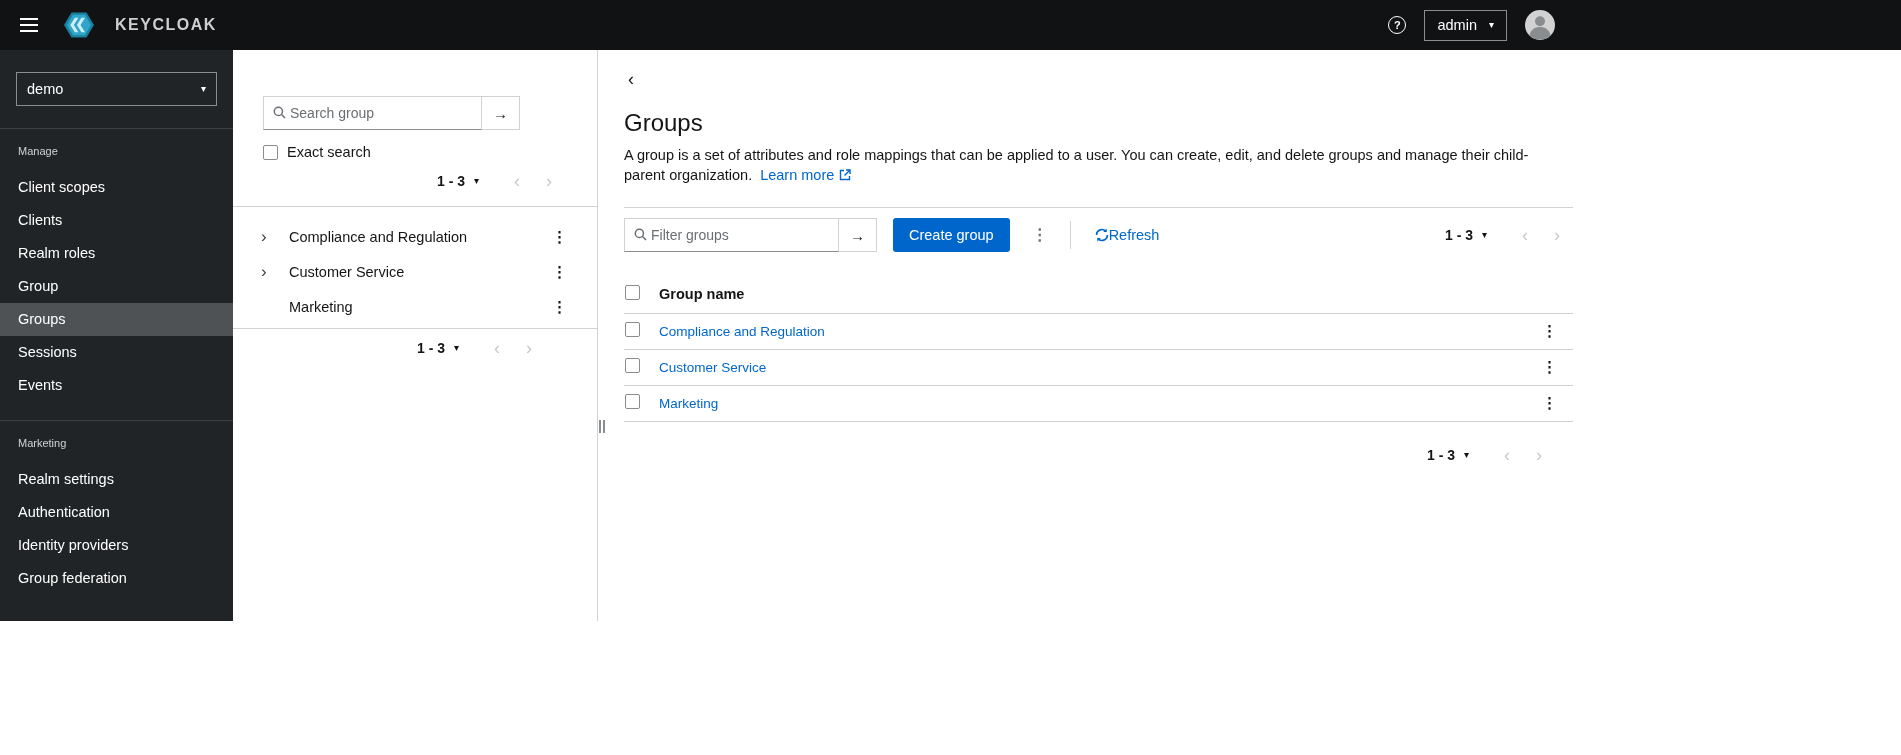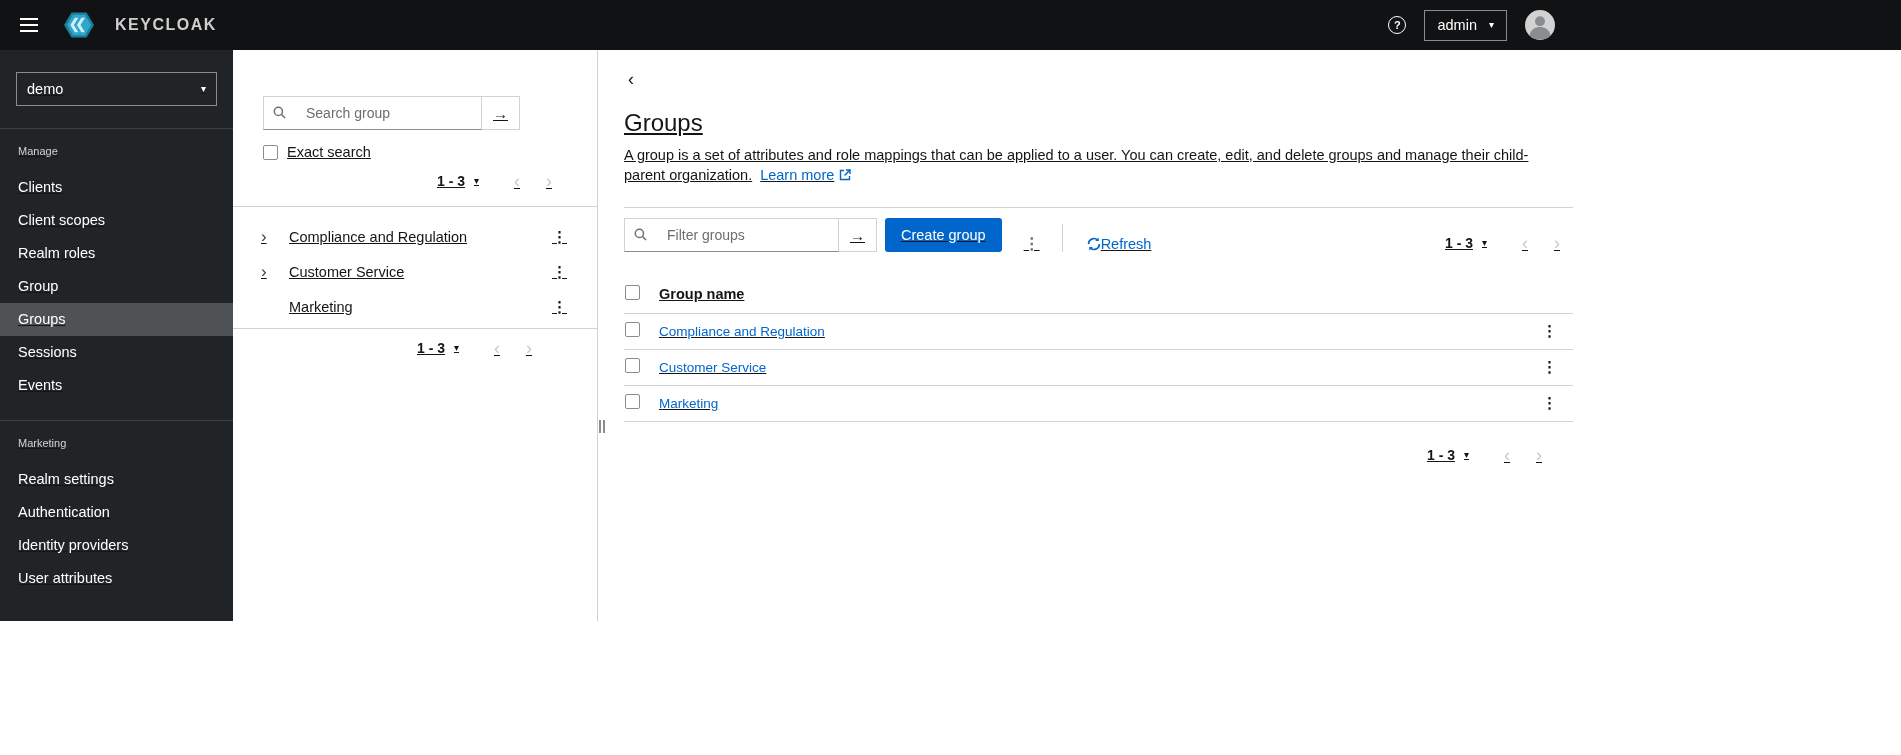--- a/index.html
+++ b/index.html
@@ -28,21 +28,21 @@
   }
   .user-menu {
     height:31px; border:1px solid #8a8d90; display:flex; align-items:center;
     padding:0 12px; gap:12px; color:#fff; font-size:14.5px; background:transparent;
   }
   .caret { font-size:10px; line-height:1; }
   .user-menu .caret { color:#fff; }
   .avatar-btn { background:none; border:none; padding:0; line-height:0; }
 
   
-  .app-body { display:flex; height:571px;text-decoration:underline; }
+  .app-body { display:flex; height:571px; }
 
   
   .sidebar { width:233px; flex:0 0 233px; background:#212427; }
   .realm-box {
     margin:22px 16px 0; height:34px; border:1px solid #8a8d90;
     display:flex; align-items:center; justify-content:space-between;
     padding:0 10px; color:#fff; font-size:14.5px;
   }
   .realm-box .caret { color:#fff; }
   .side-divider { border-top:1px solid #3c3f42; margin-top:22px; }
@@ -52,21 +52,21 @@
   .nav-item.active { background:#4f5255; }
 
   
   .tree-panel { width:365px; flex:0 0 365px; background:#fff; border-right:1px solid #d2d2d2; padding-top:46px; }
   .search-group { display:flex; height:34px; }
   .tree-panel .search-group { margin:0 30px; width:257px; }
   .search-wrap { position:relative; flex:1; }
   .search-wrap svg { position:absolute; left:10px; top:10px; }
   .search-input {
     width:100%; height:34px; border:1px solid #d2d2d2; border-bottom-color:#8a8d90;
-    padding:0 8px 0 42px; font-size:14px; font-family:inherit; outline:none;
+    padding:0 8px 0 26px; font-size:14px; font-family:inherit; outline:none;
   }
   .search-input::placeholder { color:#6a6e73; }
   .search-go {
     width:38px; height:34px; background:#fff; border:1px solid #d2d2d2; border-left:none;
     font-size:15px; color:#151515; display:flex; align-items:center; justify-content:center;
   }
   .exact-row { margin:14px 30px 0; display:flex; align-items:center; gap:9px; font-size:14.5px; }
   .cb {
     appearance:none; -webkit-appearance:none; width:15px; height:15px; margin:0;
     border:1px solid #8a8d90; border-radius:2px; background:#fff;
@@ -94,24 +94,24 @@
 
   
   .main { width:965px; flex:0 0 965px; padding:20px 0 0 16px; }
   .back-btn { background:none; border:none; font-size:18px; color:#151515; padding:0 4px; line-height:1; }
   .page-title { font-size:24px; font-weight:400; margin:20px 0 8px; }
   .page-desc { font-size:14.5px; line-height:20px; width:912px; margin:0; }
   .learn-more { color:#0066cc; text-decoration:none; font-size:14.5px; margin-left:8px; white-space:nowrap; }
   .learn-more svg { margin-left:5px; vertical-align:-1px; }
   .main-div { border-top:1px solid #d2d2d2; margin-top:22px; }
 
-  .toolbar { display:flex; align-items:flex-end; padding:10px 0; }
+  .toolbar { display:flex; align-items:center; padding:10px 0; }
   .toolbar .search-group { width:253px; }
   .primary-btn {
-    margin-left:8px; height:34px; padding:0 16px; background:#0066cc; color:#fff;
+    margin-left:16px; height:34px; padding:0 16px; background:#0066cc; color:#fff;
     border:none; border-radius:3px; font-size:14.5px; font-family:inherit;
   }
   .toolbar .kebab { margin:0 18px; color:#6a6e73; font-size:16px; }
   .vline { width:1px; height:28px; background:#d2d2d2; margin-right:24px; }
   .refresh-btn { background:none; border:none; color:#0066cc; font-size:14.5px; display:flex; align-items:center; padding:0; }
   .toolbar .pager { margin-left:auto; }
 
   table.groups { width:100%; border-collapse:collapse; margin-top:14px; font-size:14px; }
   table.groups th { border-bottom:1px solid #d2d2d2; height:37px; text-align:left; font-size:14.5px; font-weight:700; }
   table.groups td { border-bottom:1px solid #d2d2d2; height:36px; }
@@ -162,33 +162,33 @@
 
 <div class="app-body">
 
   <nav class="sidebar" data-interactable="false">
     <div class="realm-box" data-interactable="true">
       <span data-interactable="false">demo</span>
       <span class="caret" data-interactable="false">▾</span>
     </div>
     <div class="side-divider" data-interactable="false"></div>
     <div class="section-label" data-interactable="false">Manage</div>
+    <div class="nav-item" data-interactable="true">Client scopes</div>
     <div class="nav-item" data-interactable="true">Clients</div>
-    <div class="nav-item" data-interactable="true">Client scopes</div>
     <div class="nav-item" data-interactable="true">Realm roles</div>
     <div class="nav-item" data-interactable="true">Group</div>
     <div class="nav-item active" data-interactable="true">Groups</div>
     <div class="nav-item" data-interactable="true">Sessions</div>
     <div class="nav-item" data-interactable="true">Events</div>
     <div class="side-divider2" data-interactable="false"></div>
     <div class="section-label" data-interactable="false">Marketing</div>
     <div class="nav-item" data-interactable="true">Realm settings</div>
     <div class="nav-item" data-interactable="true">Authentication</div>
     <div class="nav-item" data-interactable="true">Identity providers</div>
-    <div class="nav-item" data-interactable="true">User attributes</div>
+    <div class="nav-item" data-interactable="true">Group federation</div>
   </nav>
 
   <aside class="tree-panel" data-interactable="false">
     <div class="search-group">
       <div class="search-wrap">
         <svg data-interactable="false" width="13" height="13" viewBox="0 0 14 14">
             <circle cx="5.8" cy="5.8" r="4.4" fill="none" stroke="#6a6e73" stroke-width="1.6"></circle>
             <line x1="9.2" y1="9.2" x2="13" y2="13" stroke="#6a6e73" stroke-width="1.6"></line>
           </svg>
         <input class="search-input" data-interactable="true" value="" placeholder="Search group" style="">

